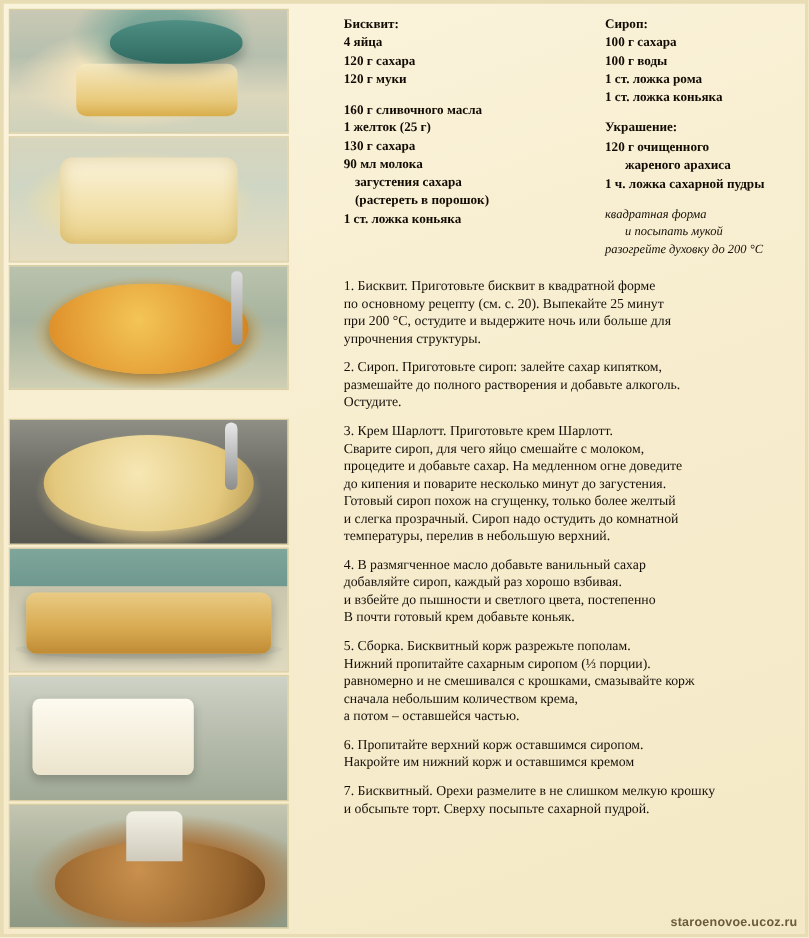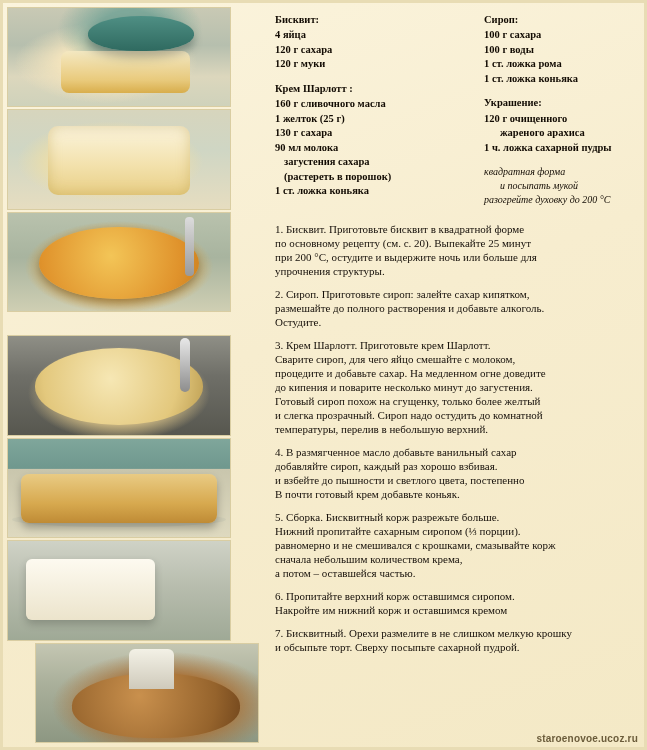--- a/index.html
+++ b/index.html
@@ -167,21 +167,20 @@
     left: 8%; top: 18%;
     width: 58%; height: 62%;
     border-radius: 6px;
     background: linear-gradient(180deg,#fdfaf0,#ece4cc);
     box-shadow: 0 4px 8px rgba(0,0,0,.2);
   }
   .ph7 {
     background:
       radial-gradient(ellipse at 58% 62%, #a9733a 0 34%, rgba(169,115,58,0) 62%),
       linear-gradient(180deg,#c4c6b2 0%, #aab09b 40%, #8d9782 100%);
-    margin-left: 28px;
   }
   .ph7::after {
     content: "";
     position: absolute;
     left: 16%; top: 30%;
     width: 76%; height: 66%;
     border-radius: 50% 50% 46% 46%;
     background: radial-gradient(circle at 40% 35%, #c9904d, #95632c 70%, #70451c);
   }
   .ph7::before {
@@ -295,21 +294,20 @@
   <div class="content">
 
     <div class="ingredients">
 
       <div class="col">
         <h4>Бисквит:</h4>
         <div class="line">4 яйца</div>
         <div class="line">120 г сахара</div>
         <div class="line">120 г муки</div>
         <div class="gap"></div>
-        <h4>Крем Шарлотт :</h4>
         <div class="line">160 г сливочного масла</div>
         <div class="line">1 желток (25 г)</div>
         <div class="line">130 г сахара</div>
         <div class="line">90 мл молока</div>
         <div class="line indent">загустения сахара</div>
         <div class="line indent">(растереть в порошок)</div>
         <div class="line">1 ст. ложка коньяка</div>
       </div>
 
       <div class="col">
@@ -375,21 +373,21 @@
         </p>
         <p class="sp">добавляйте сироп, каждый раз хорошо взбивая.</p>
         <p class="sp">и взбейте до пышности и светлого цвета, постепенно</p>
         <p class="sp">В почти готовый крем добавьте коньяк.</p>
       </div>
 
       <div class="step">
         <p class="sp">
           <span>5.</span>
           <span>Сборка.</span>
-          <span>Бисквитный корж разрежьте больше.</span>
+          <span>Бисквитный корж разрежьте пополам.</span>
         </p>
         <p class="sp">Нижний пропитайте сахарным сиропом (⅓ порции).</p>
         <p class="sp">равномерно и не смешивался с крошками, смазывайте корж</p>
         <p class="sp">сначала небольшим количеством крема,</p>
         <p class="sp">а потом – оставшейся частью.</p>
       </div>
 
       <div class="step">
         <p class="sp">
           <span>6.</span>

